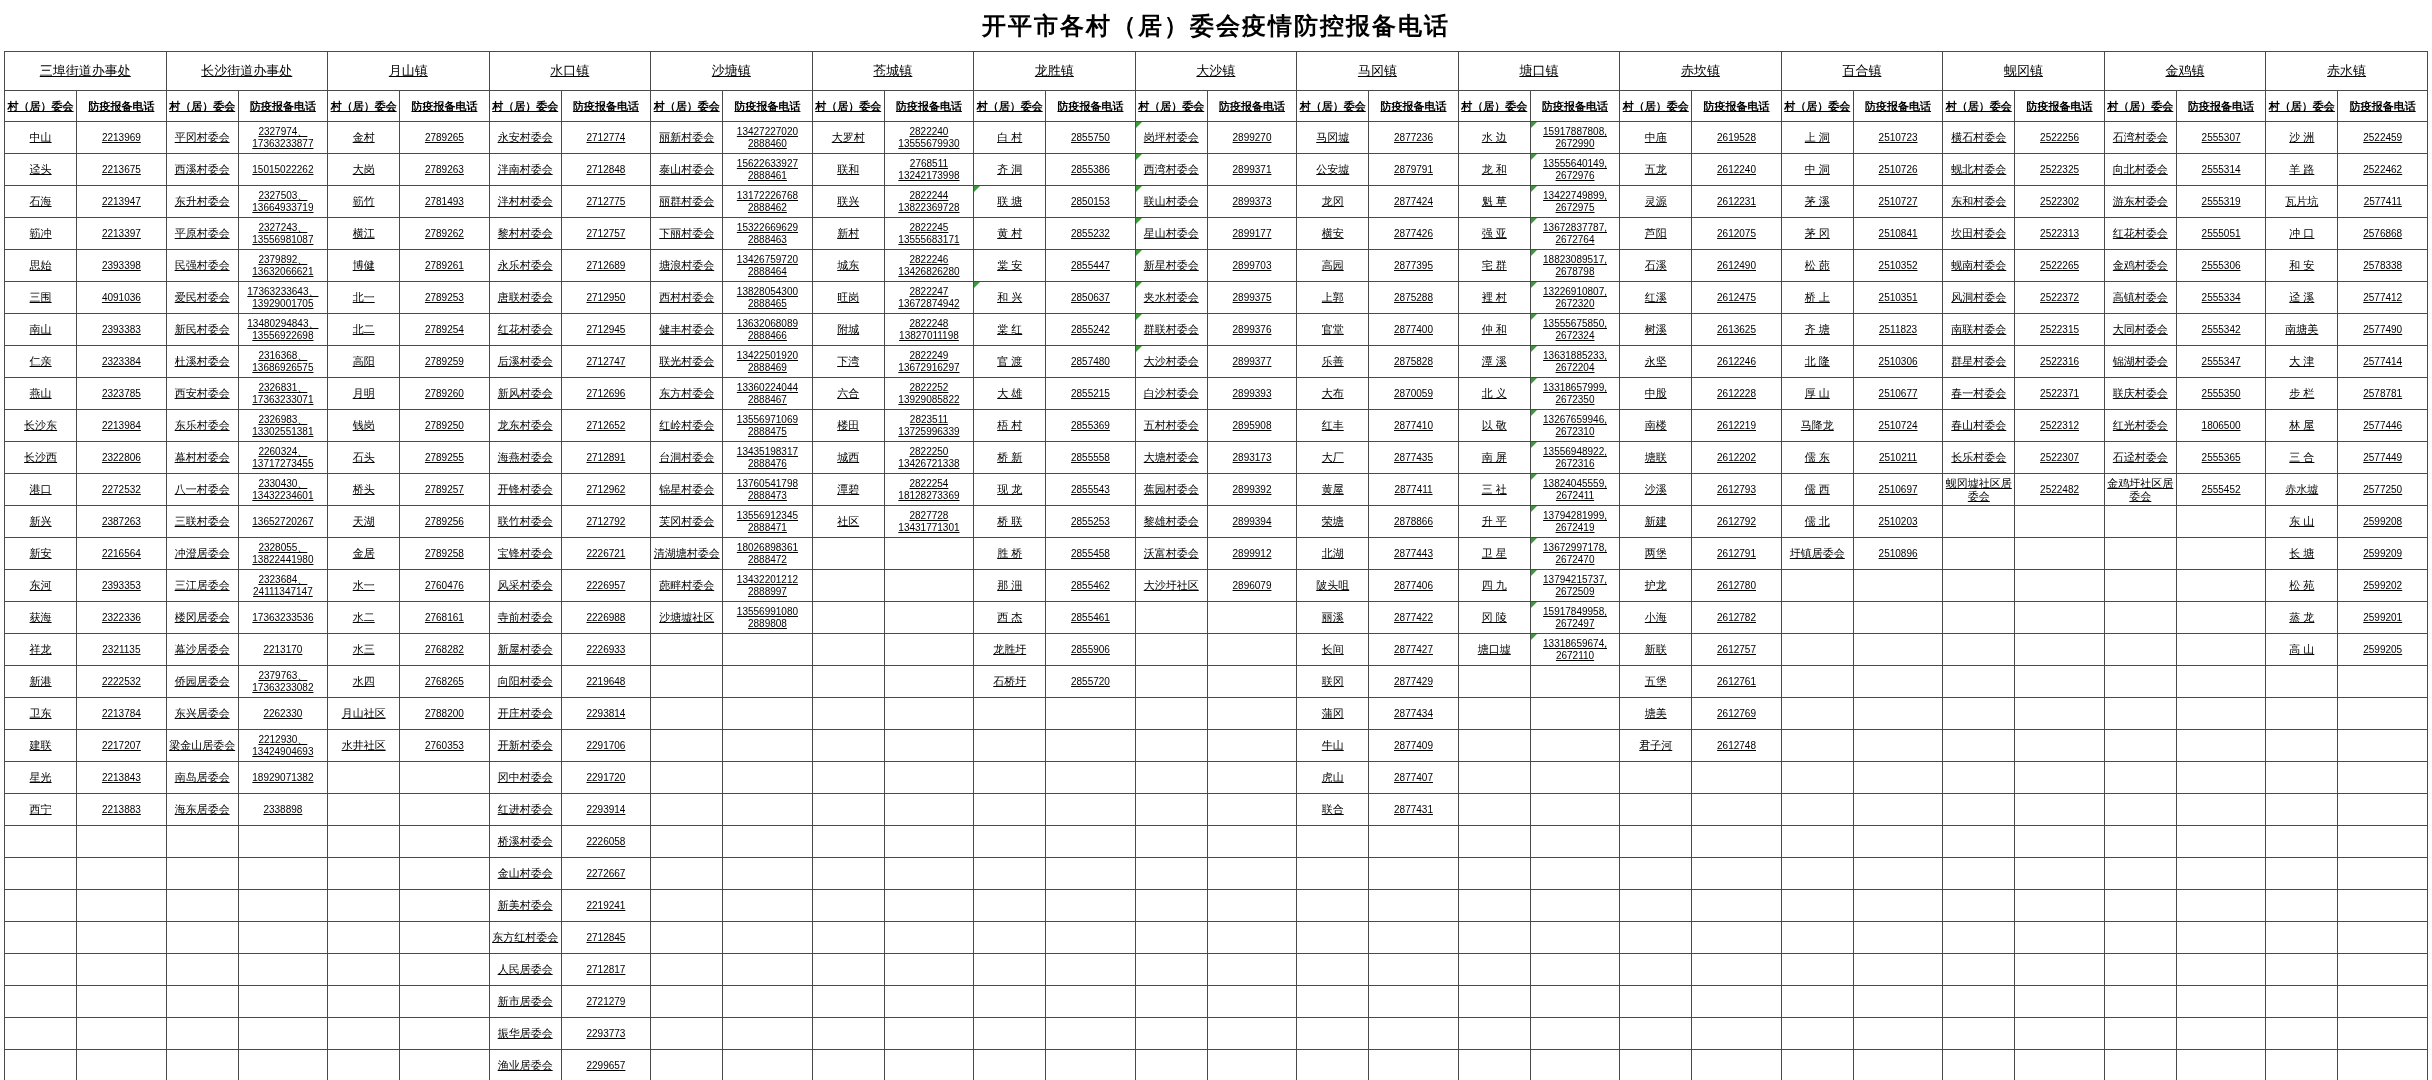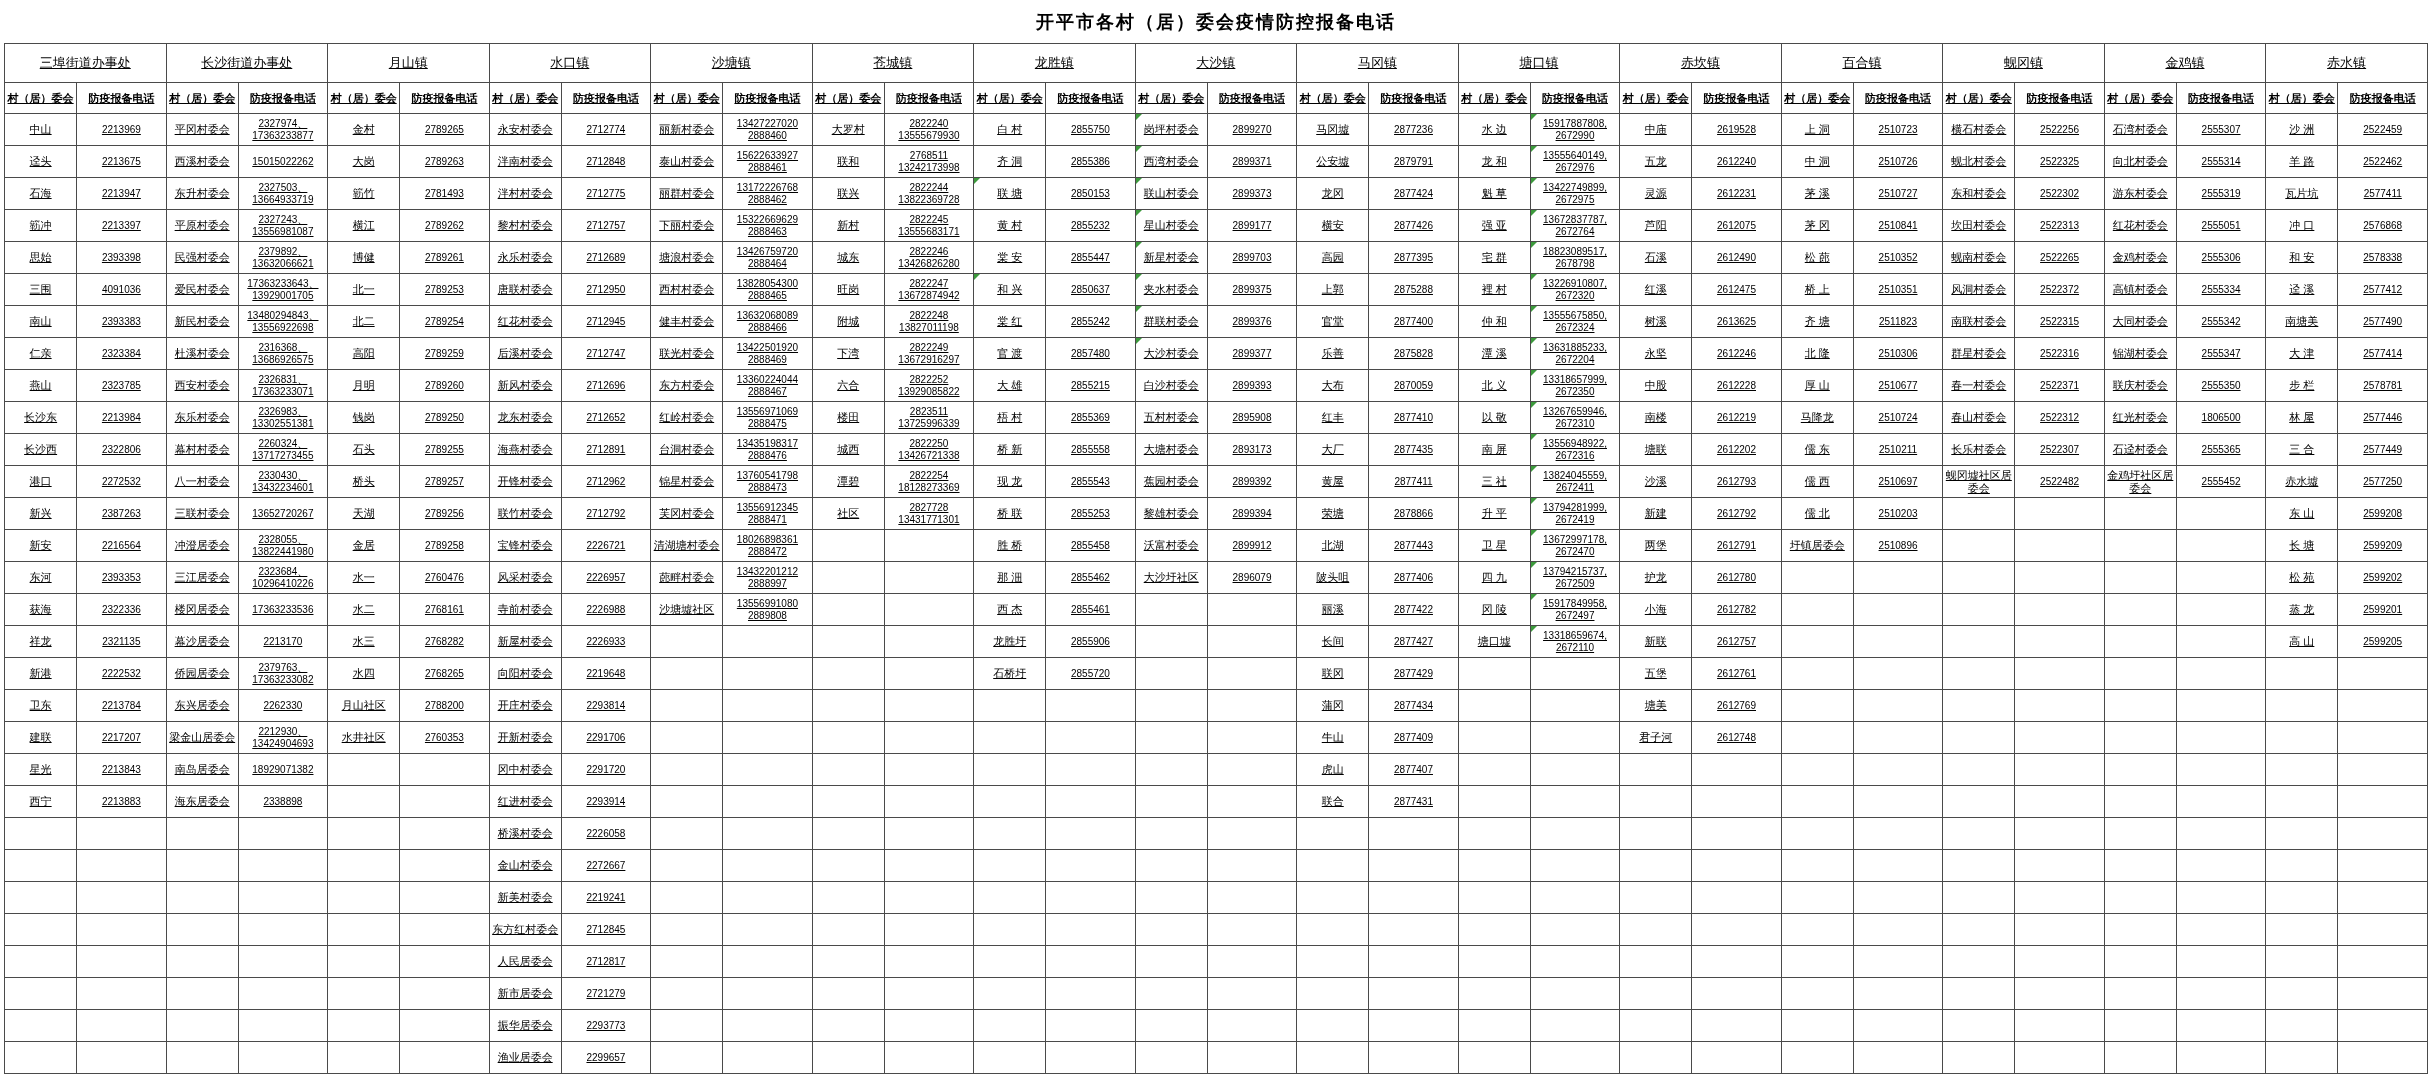--- a/index.html
+++ b/index.html
@@ -1,19 +1,19 @@
 <!DOCTYPE html>
 <html><head>
 <meta charset="utf-8">
 <style>
   html,body{margin:0;padding:0;background:#fff;}
   .sheet{width:2432px;height:1080px;overflow:hidden;color:#000;
          font-family:"Liberation Sans",sans-serif;}
   .title{text-align:center;font-family:"Liberation Serif",serif;font-weight:bold;
-         font-size:18px;margin:10px 0 9px 0;letter-spacing:2px;}
+         font-size:24px;margin:10px 0 9px 0;letter-spacing:2px;}
   table{border-collapse:collapse;table-layout:fixed;margin:0 auto;width:2424px;text-decoration:underline;}
   col.v{width:72px;} col.p{width:89px;}
   th,td{border:1px solid #4a4a4a;overflow:hidden;}
   th.town{height:36px;font-weight:normal;font-size:13px;font-family:"Liberation Serif",serif;}
   th.lbl{height:22px;font-size:11px;font-weight:bold;padding:4px 1px;}
   td{height:31px;text-align:center;vertical-align:middle;padding:0 1px;position:relative;}
   td.v{font-size:11px;line-height:1.1;}
   td.p{font-size:10px;line-height:1.15;white-space:pre-line;}
   .cm{position:absolute;top:0;left:0;width:0;height:0;
       border-top:6px solid #3c9a3c;border-right:6px solid transparent;}
@@ -607,21 +607,21 @@
           <td class="v"></td>
           <td class="p"></td>
           <td class="v">长 塘</td>
           <td class="p">2599209</td>
         </tr>
         <tr>
           <td class="v">东河</td>
           <td class="p">2393353</td>
           <td class="v">三江居委会</td>
           <td class="p">2323684、
-10296410226</td>
+24111347147</td>
           <td class="v">水一</td>
           <td class="p">2760476</td>
           <td class="v">风采村委会</td>
           <td class="p">2226957</td>
           <td class="v">蓢畔村委会</td>
           <td class="p">13432201212
 2888997</td>
           <td class="v"></td>
           <td class="p"></td>
           <td class="v">那 沺</td>

